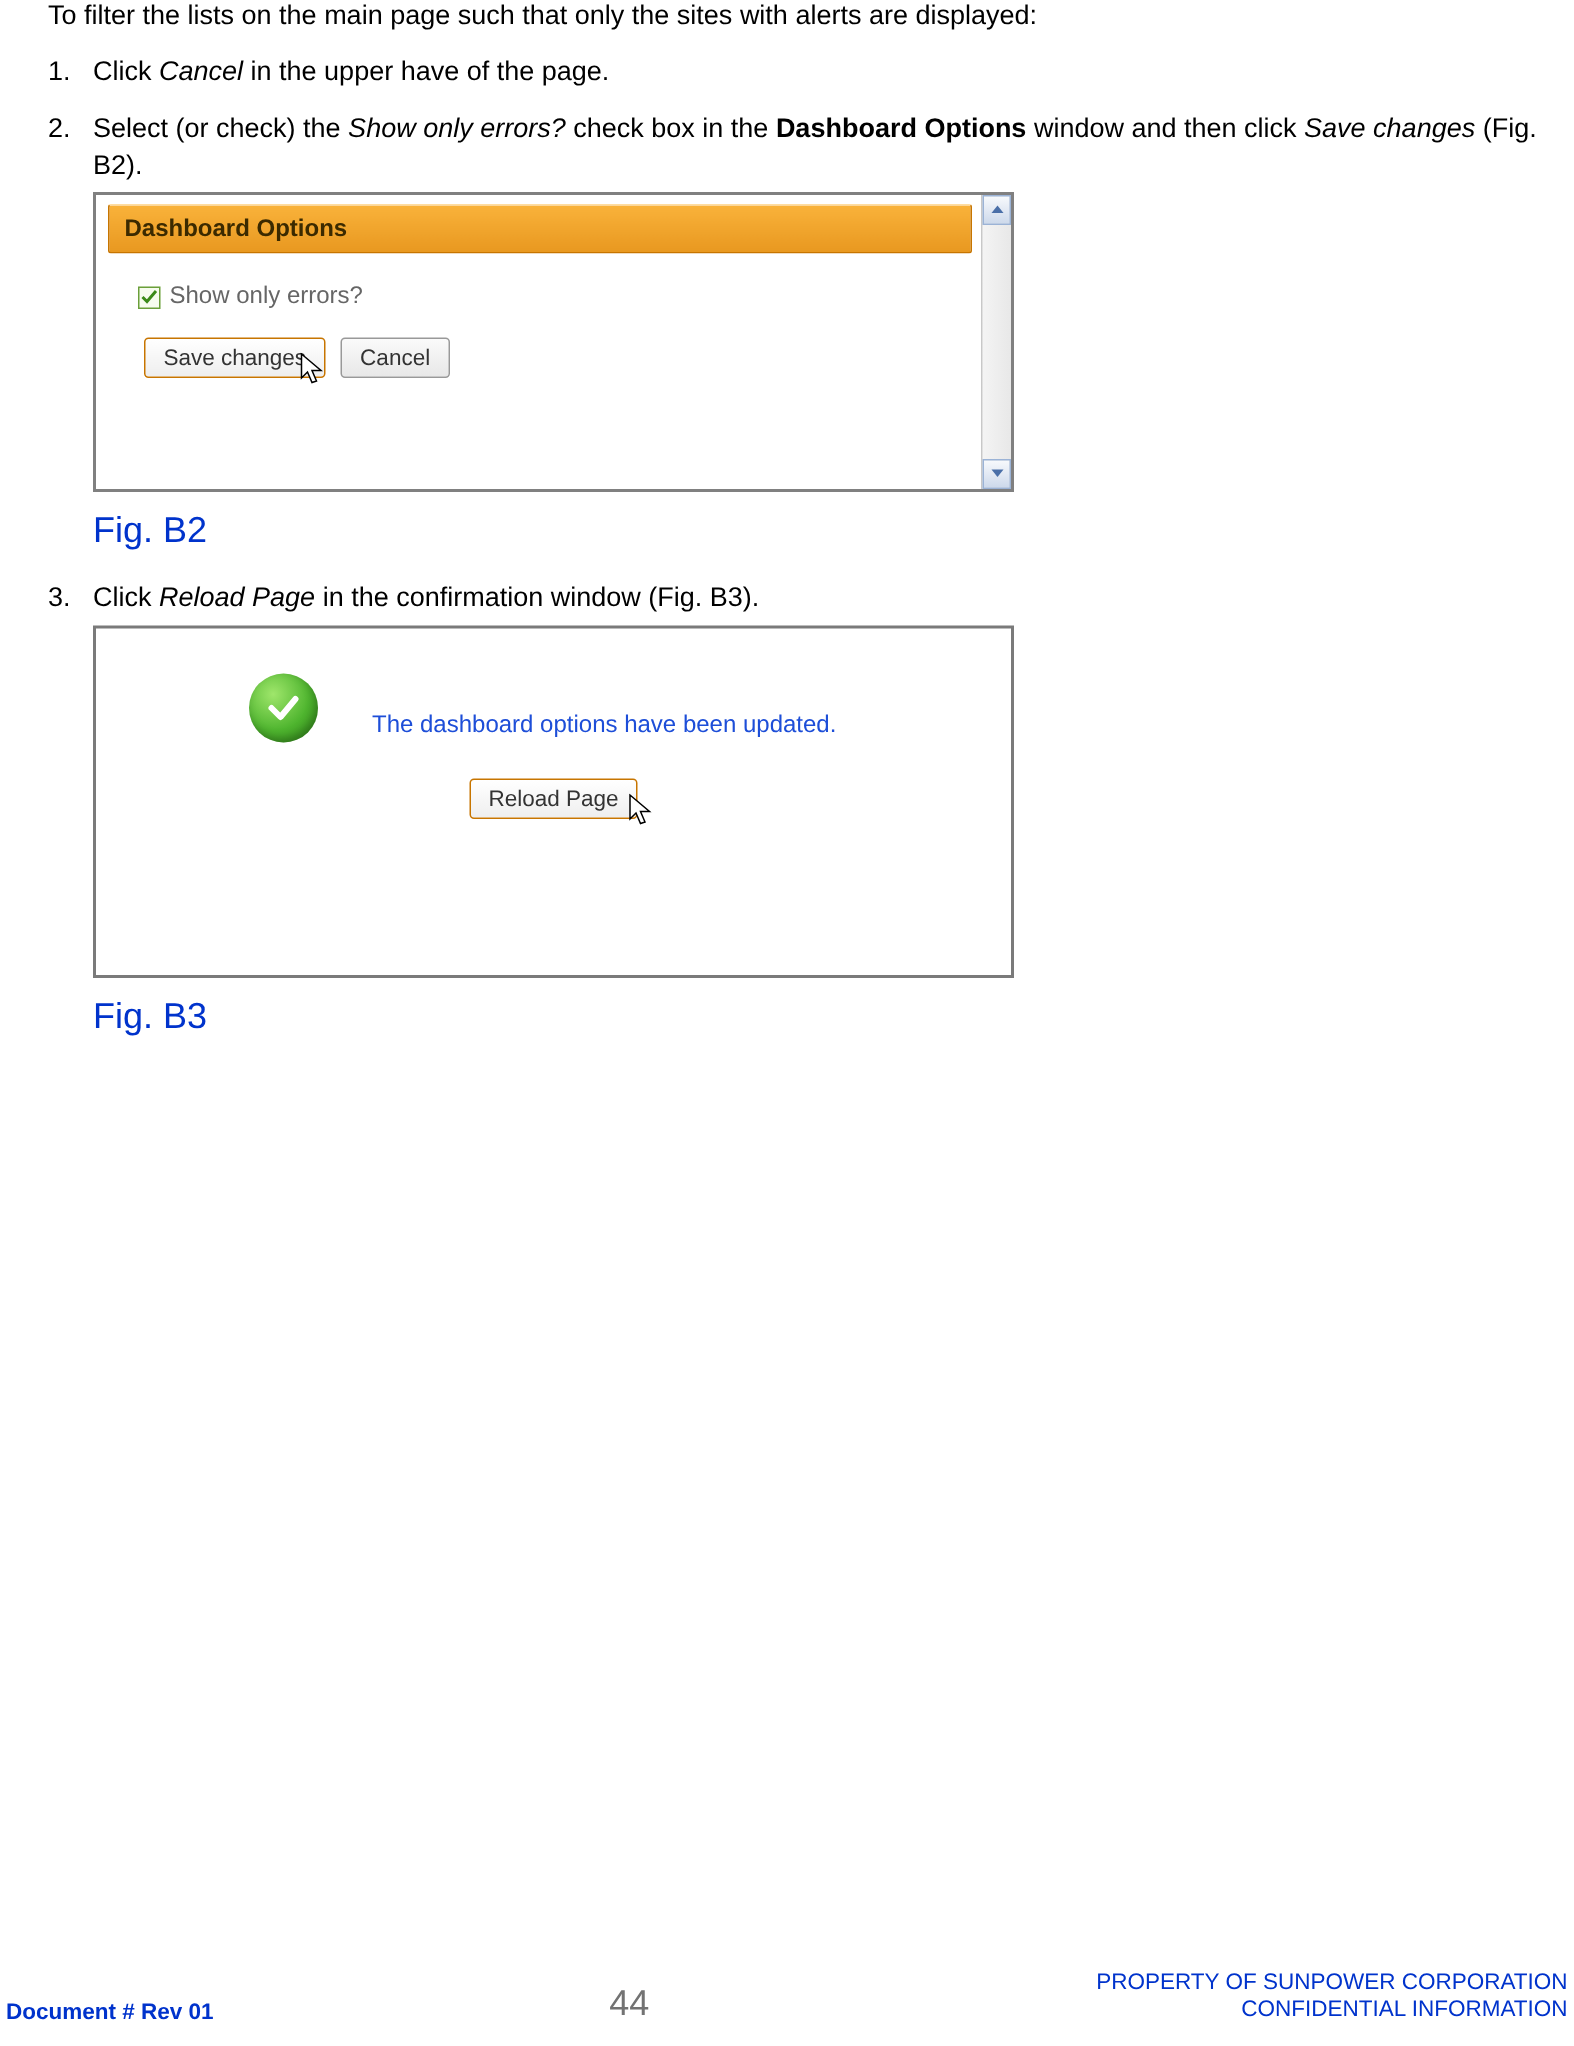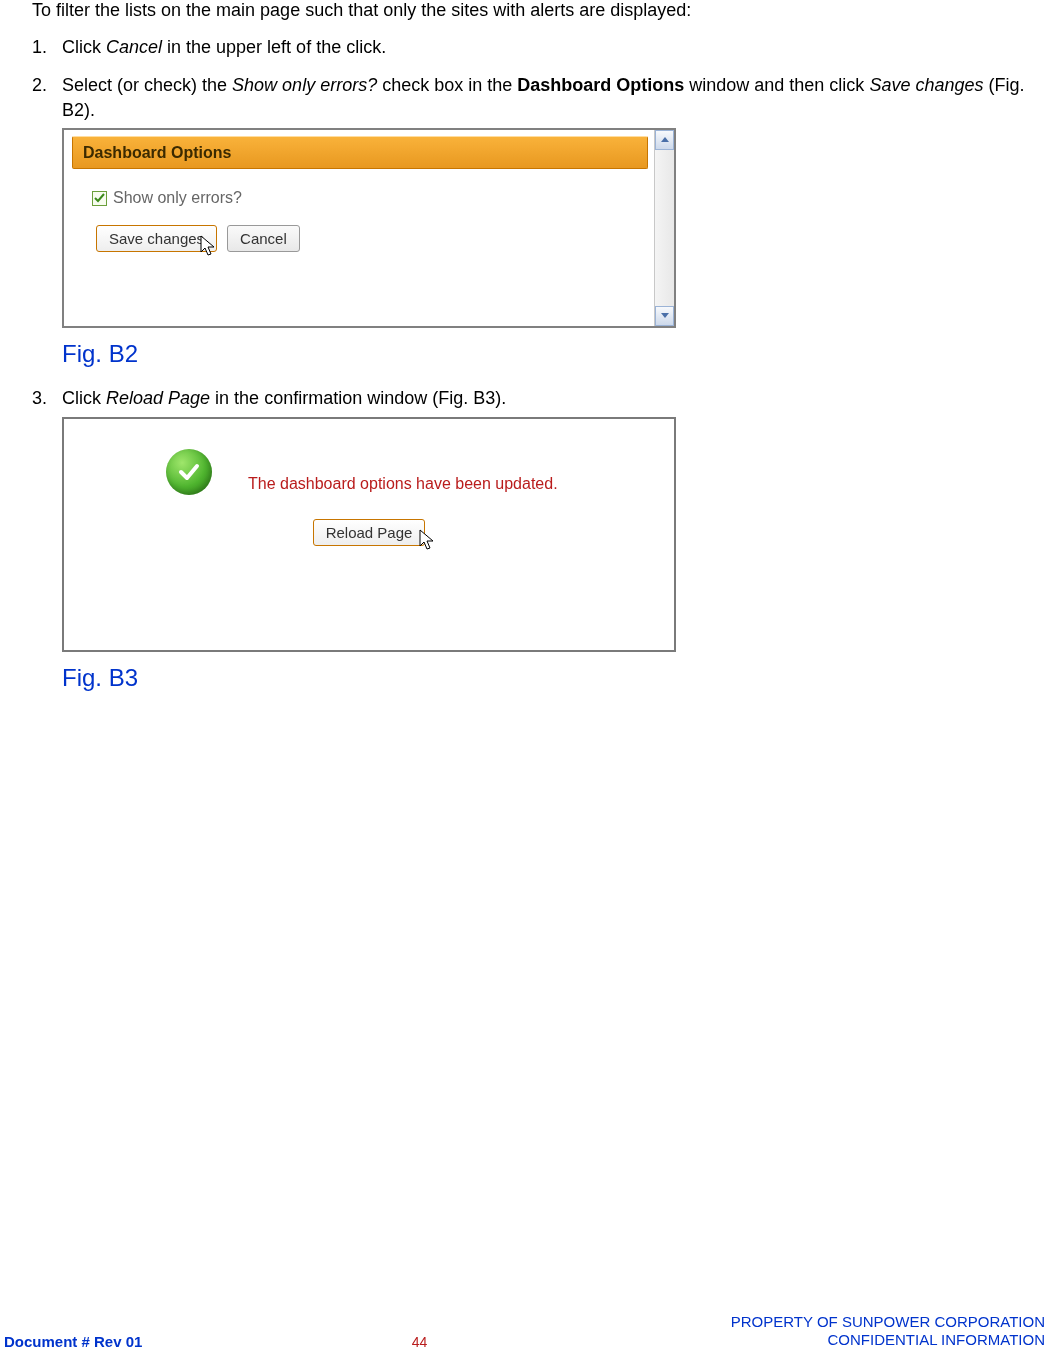--- a/index.html
+++ b/index.html
@@ -145,53 +145,53 @@
     }
     .check-circle {
       width: 46px; height: 46px;
       border-radius: 50%;
       background: radial-gradient(circle at 35% 30%, #9fe66b, #4fb52f 55%, #2f8c17);
       display: flex;
       align-items: center;
       justify-content: center;
       box-shadow: inset -2px -3px 6px rgba(0,0,0,.25);
     }
-    .confirm-text { color: #b91c1c; font-size: 16px; margin-top: 24px; }
+    .confirm-text { color: #1d4ed8; font-size: 16px; margin-top: 24px; }
     .reload-wrap {
       text-align: center;
       margin-top: 24px;
       position: relative;
       display: flex;
       justify-content: center;
     }
 
     
     .footer {
       position: absolute;
       bottom: 14px;
       left: 0; right: 0;
       padding: 0 4px;
       display: flex;
       align-items: flex-end;
       justify-content: space-between;
       font-size: 15px;
     }
     .footer .left { color: #0033cc; font-weight: bold; }
-    .footer .center { color: #b91c1c; font-size: 14px; }
+    .footer .center { color: #737373; font-size: 24px; }
     .footer .right { color: #0033cc; text-align: right; line-height: 1.25; margin-left: 34px; }
   </style>
 </head>
 <body>
 
 <div class="content">
   <p class="intro">To filter the lists on the main page such that only the sites with alerts are displayed:</p>
 
   <ol>
     <li>
-      <span>Click </span><span class="italic">Cancel</span><span> in the upper left of the click.</span>
+      <span>Click </span><span class="italic">Cancel</span><span> in the upper have of the page.</span>
     </li>
 
     <li>
       <span>Select (or check) the </span><span class="italic">Show only errors?</span><span> check box in the </span><span class="bold">Dashboard Options</span><span> window and then click </span><span class="italic">Save changes</span><span> (Fig. B2).</span>
 
       <div class="fig-b2">
         <div class="fig-b2-inner">
           <div class="fig-b2-main">
             <div class="dash-header">Dashboard Options</div>
             <div class="dash-body">

